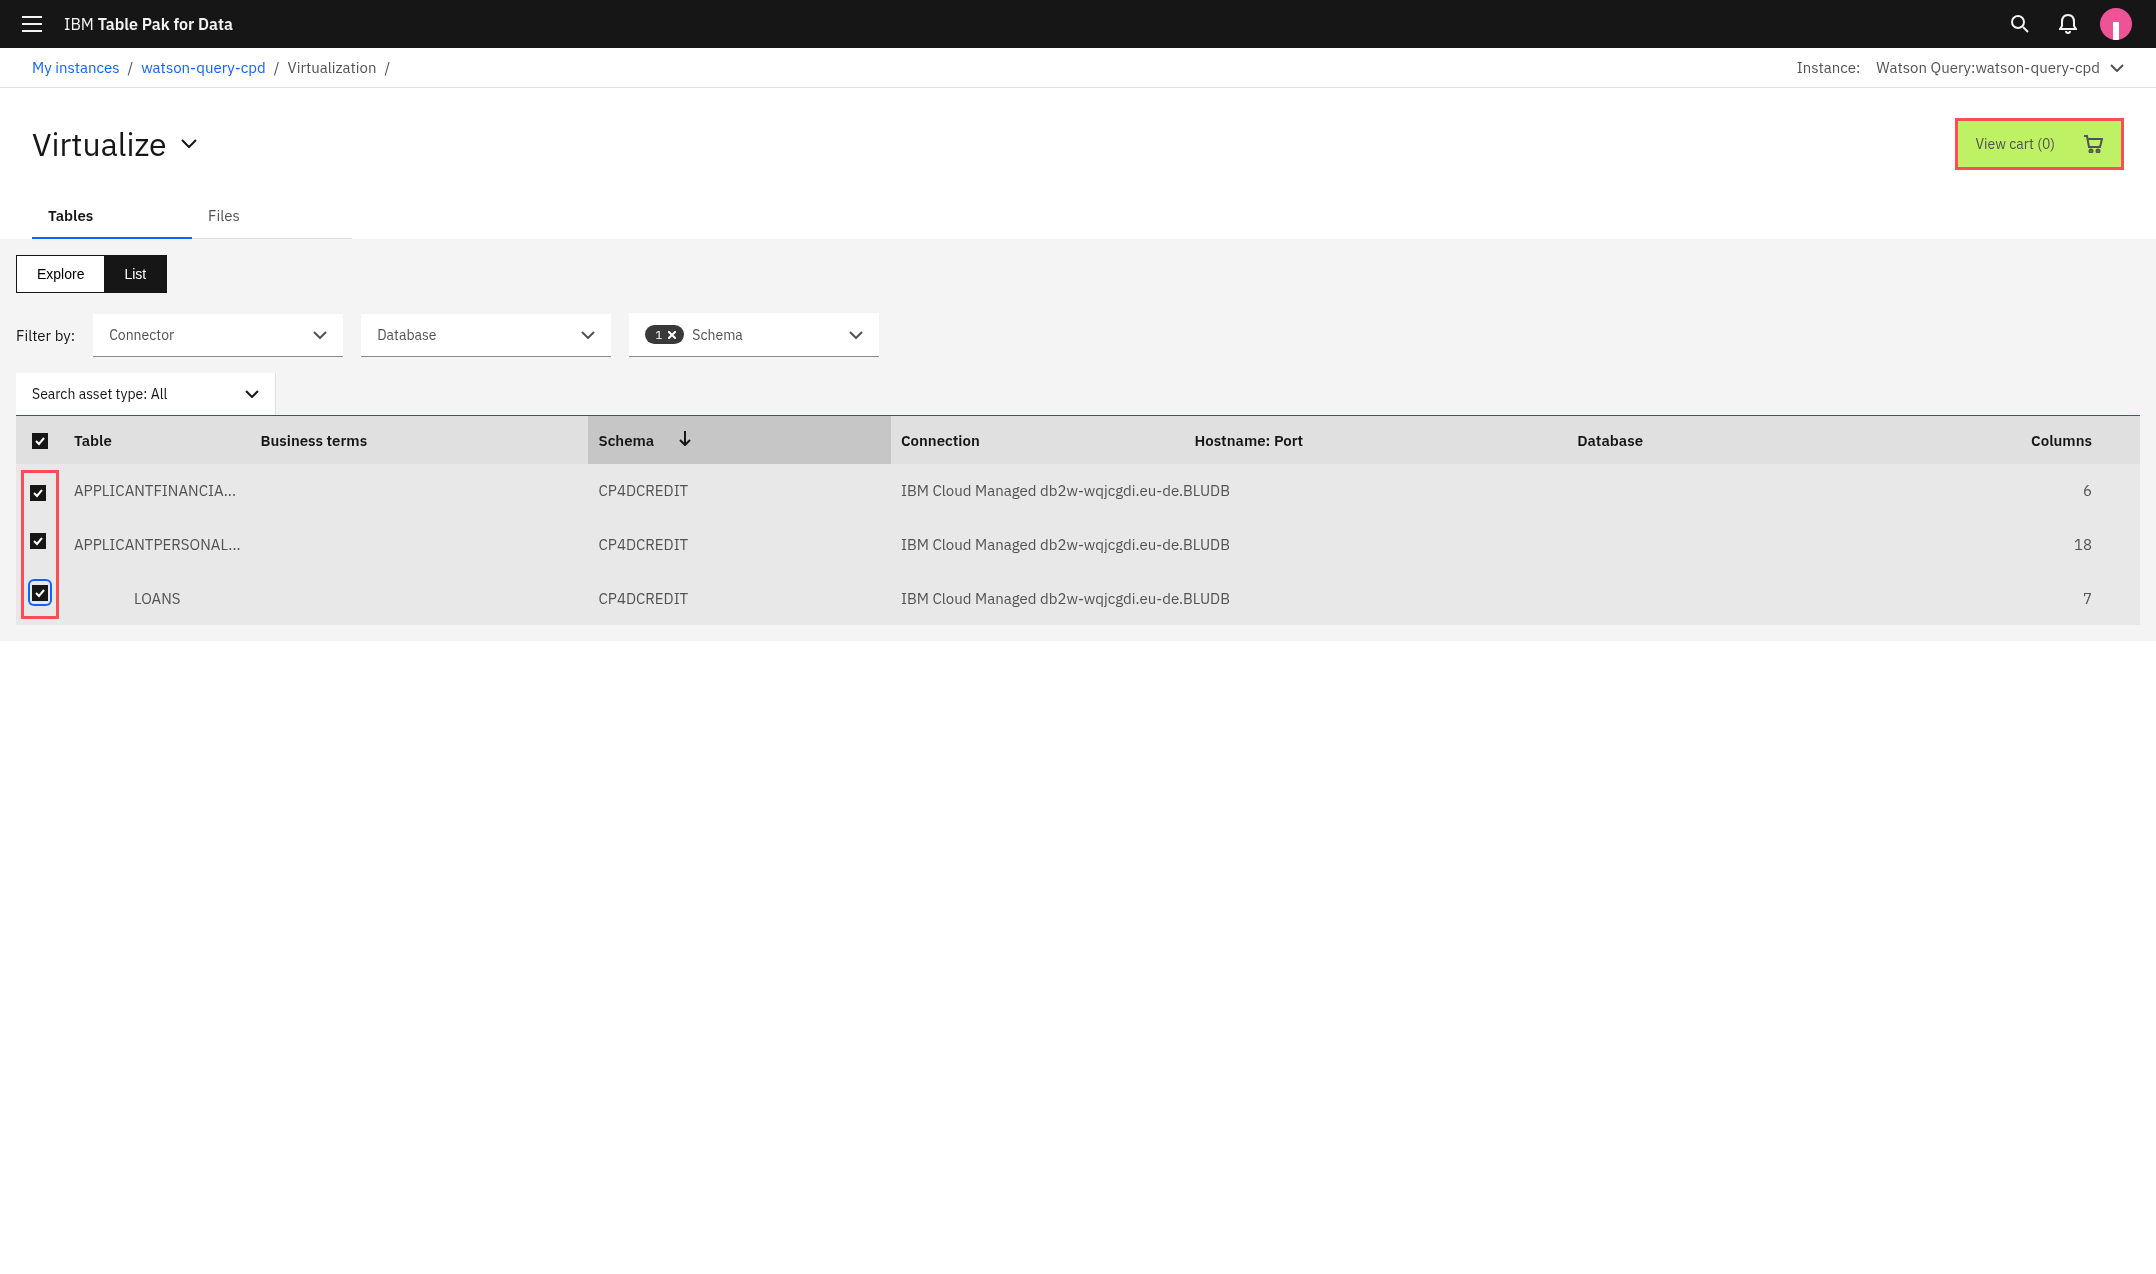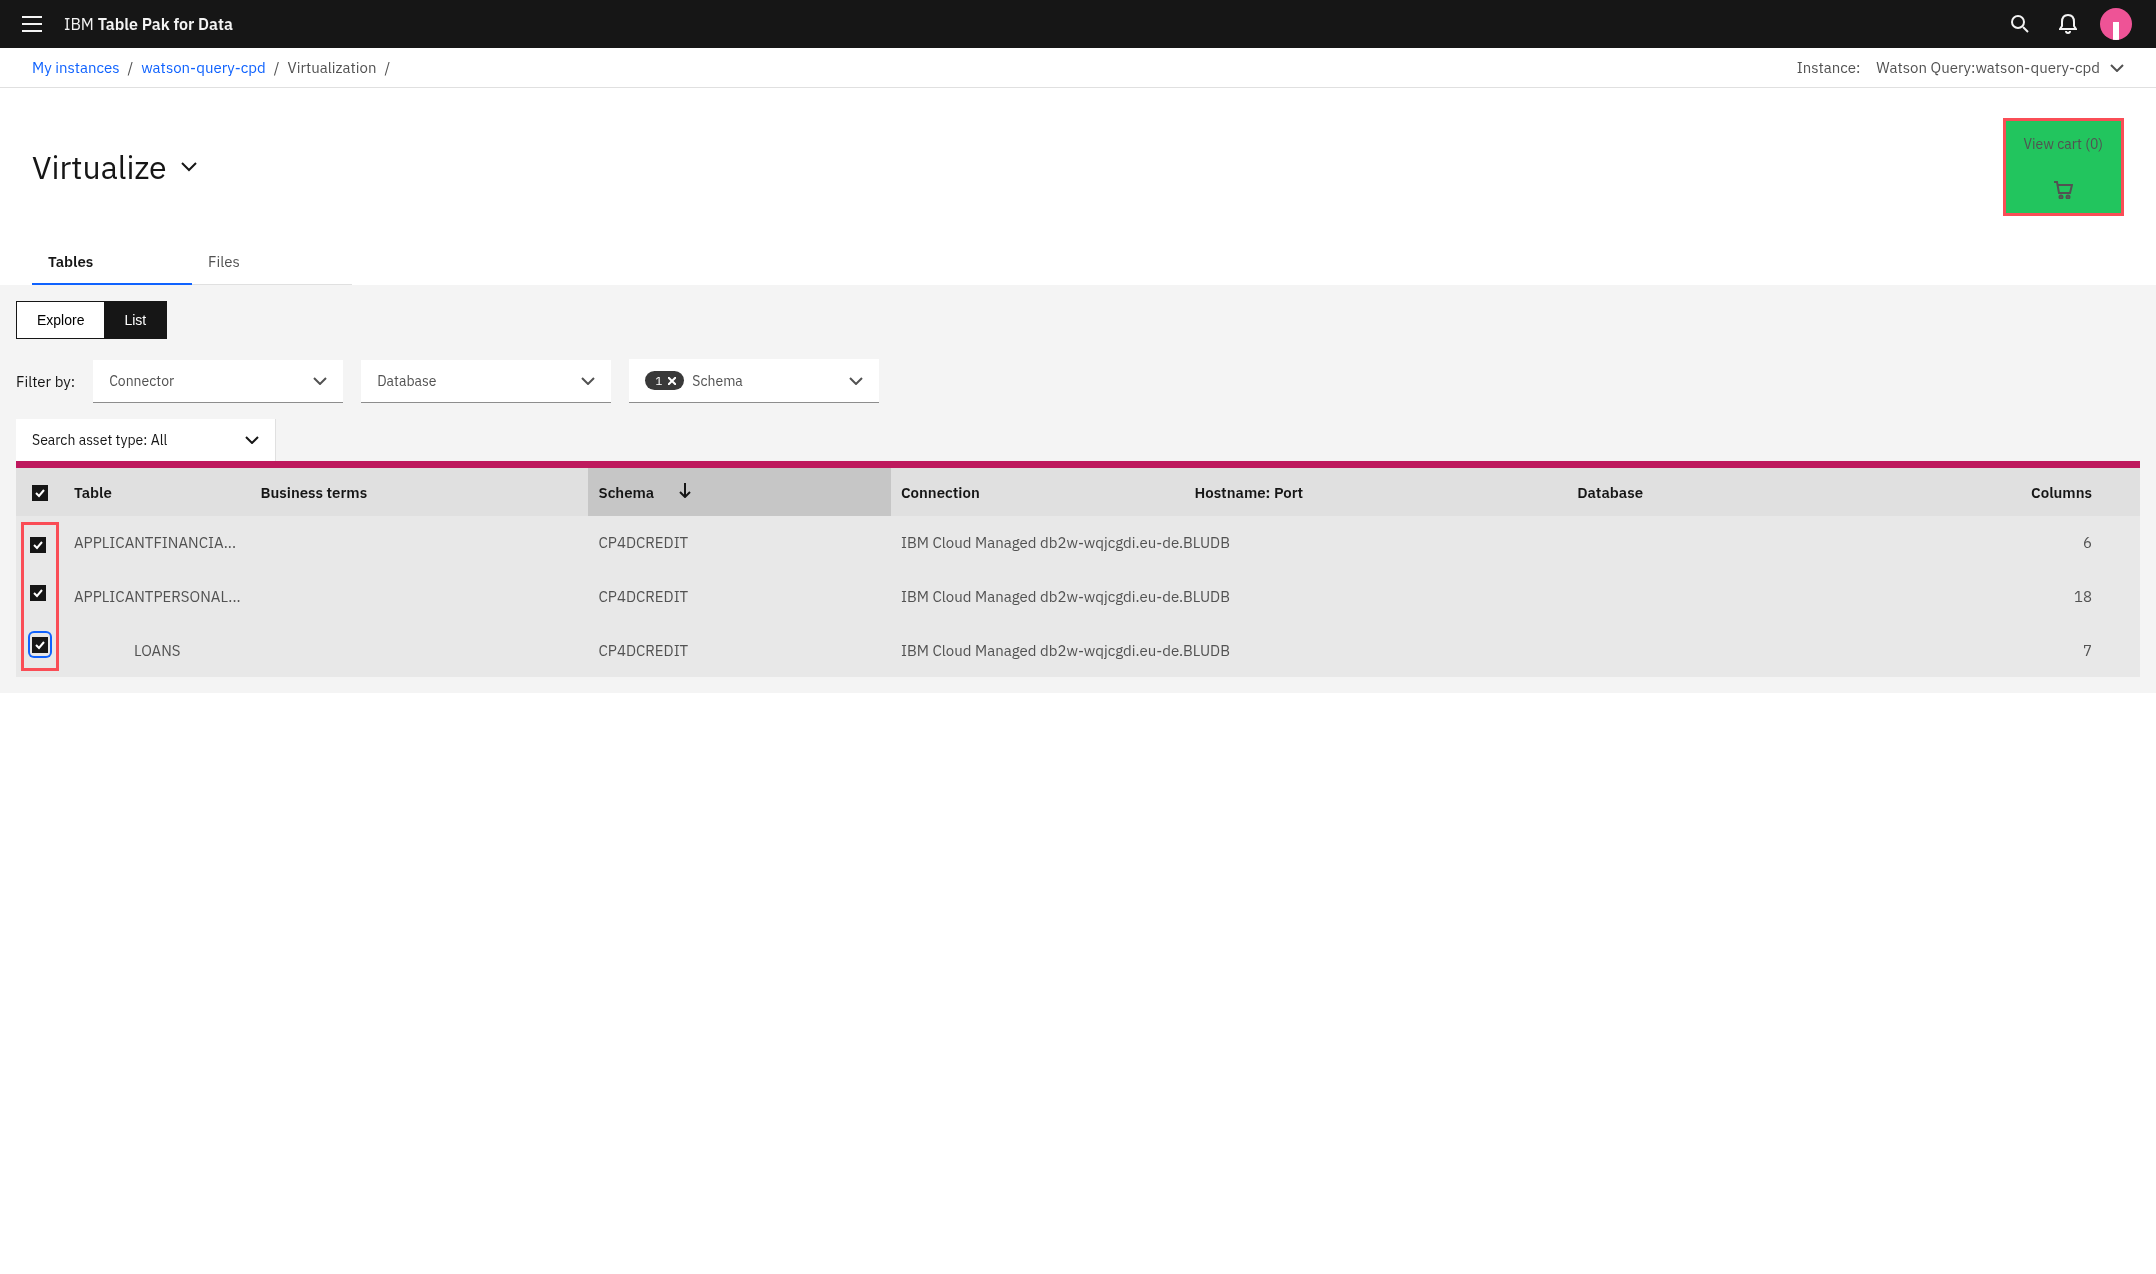--- a/index.html
+++ b/index.html
@@ -58,26 +58,25 @@
   .titlebar {
     display: flex;
     align-items: center;
     padding: 30px 32px 24px;
   }
   .titlebar h1 { font-size: 32px; font-weight: 400; }
   .titlebar .chevron { margin-left: 14px; display: flex; }
   .titlebar .spacer { flex: 1; }
   .view-cart {
     display: flex; align-items: center;
-    background: #22c55e;
+    background: #bef264;
     padding: 14px 18px;
     color: #525252;
     border: 3px solid #fa4d56;
     gap: 28px;
-    flex-direction: column;
   }
 
   
   .tabs {
     display: flex;
     padding: 0 32px;
   }
   .tabs .tab {
     padding: 12px 16px;
     font-size: 15px;
@@ -120,21 +119,21 @@
     background: #393939; color: #fff;
     border-radius: 12px;
     padding: 2px 8px 2px 10px;
     display: flex; align-items: center; gap: 6px;
     font-size: 12px;
   }
   .filter-select.schema { gap: 8px; }
   .filter-select.schema .lbl { margin-right: auto; }
 
   .search-row {
-    display: flex; margin-top: 16px; border-bottom: 7px solid #be185d;
+    display: flex; margin-top: 16px; border-bottom: 1px solid #be185d;
   }
   .asset-type {
     background: #fff; width: 260px;
     display: flex; align-items: center; justify-content: space-between;
     padding: 12px 16px; border-right: 1px solid #e0e0e0;
     cursor: pointer;
   }
   .search-box { flex: 1; background: #fff; display: flex; align-items: center; padding: 0 14px; }
   .search-box input {
     border: none; outline: none; flex: 1; font-size: 16px; color: #525252;

